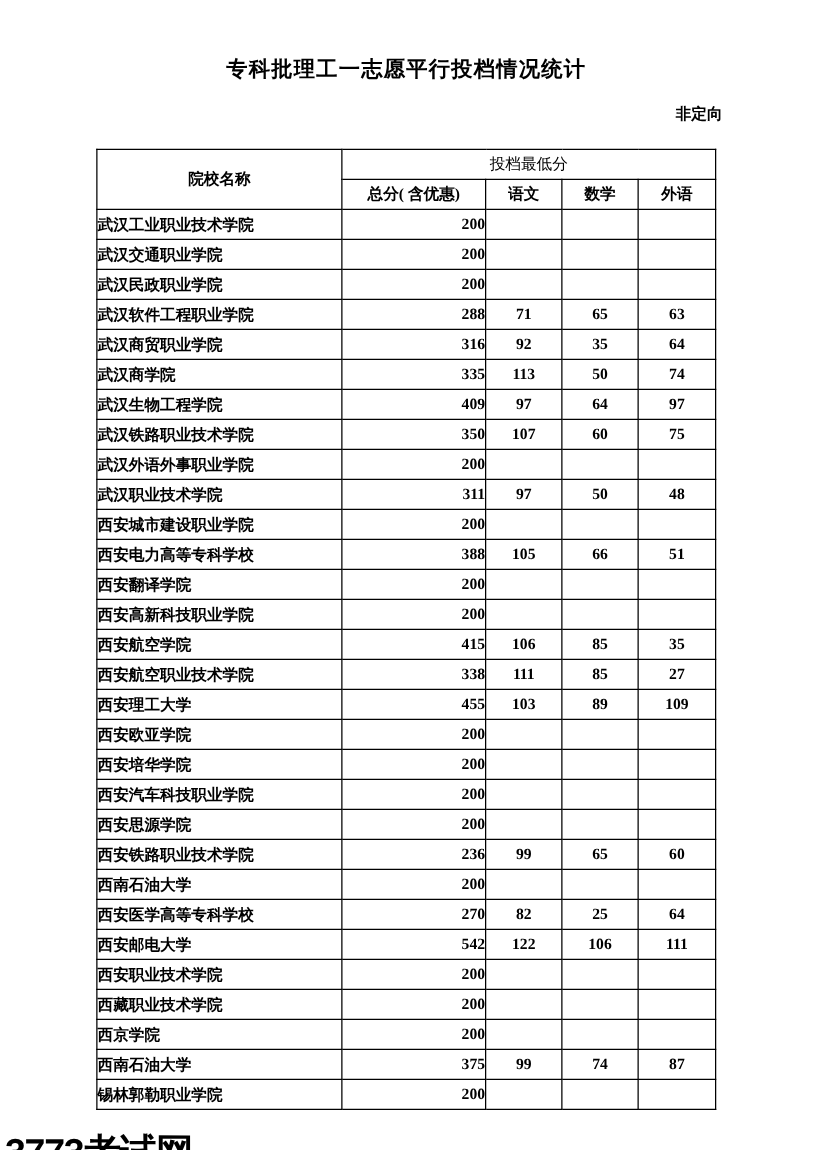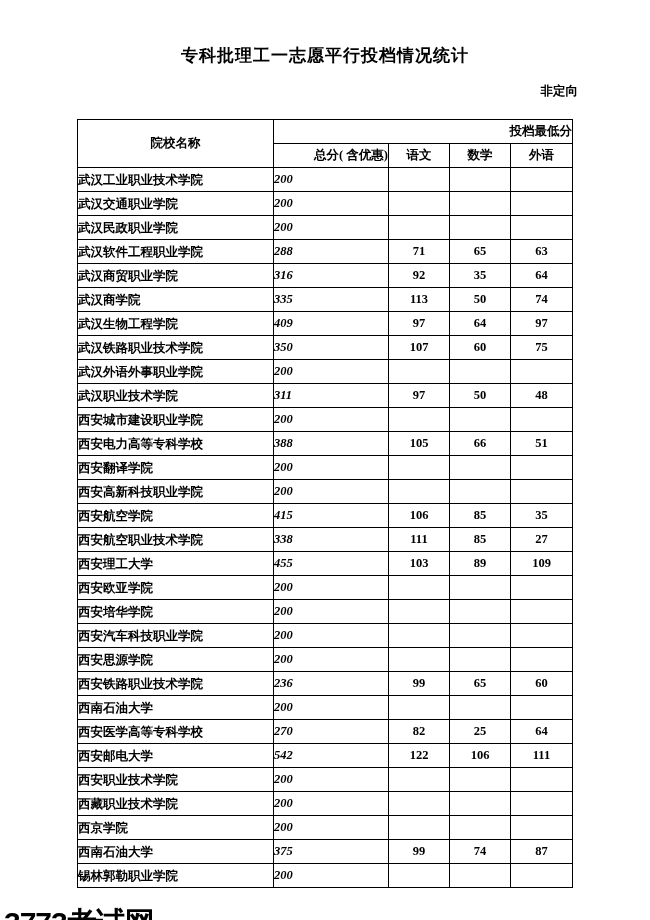--- a/index.html
+++ b/index.html
@@ -49,29 +49,29 @@
     height: 23px;
     line-height: 23px;
   }
   th.head-school {
     width: 196px;
     font-weight: bold;
     text-align: center;
     font-size: 13px;
   }
   th.head-group {
-    font-weight: bold;
-    text-align: right;
+    font-weight: normal;
+    text-align: center;
     font-size: 12.5px;
     margin-top: 20px;
   }
   th.sub-total {
     width: 115px;
     font-weight: bold;
-    text-align: right;
+    text-align: center;
     font-size: 12px;
   }
   th.sub-sub {
     width: 61px;
     font-weight: bold;
     text-align: center;
     font-size: 12.5px;
   }
   td.school {
     text-align: left;
@@ -80,25 +80,24 @@
     font-weight: bold;
     font-family: "DejaVu Serif", "Liberation Serif", serif;
   }
   td.num {
     text-align: center;
     font-weight: bold;
     font-size: 12.5px;
     font-family: "Liberation Serif", serif;
   }
   td.total {
-    text-align: left;
+    text-align: right;
     font-weight: bold;
     font-size: 12.5px;
     font-family: "Liberation Serif", serif;
-    font-style: italic;
   }
   .note {
     width: 470px;
     margin: 10px auto 0 auto;
     font-size: 12px;
     line-height: 18px;
     text-indent: 0;
     padding-left: 18px;
     box-sizing: border-box;
   }

